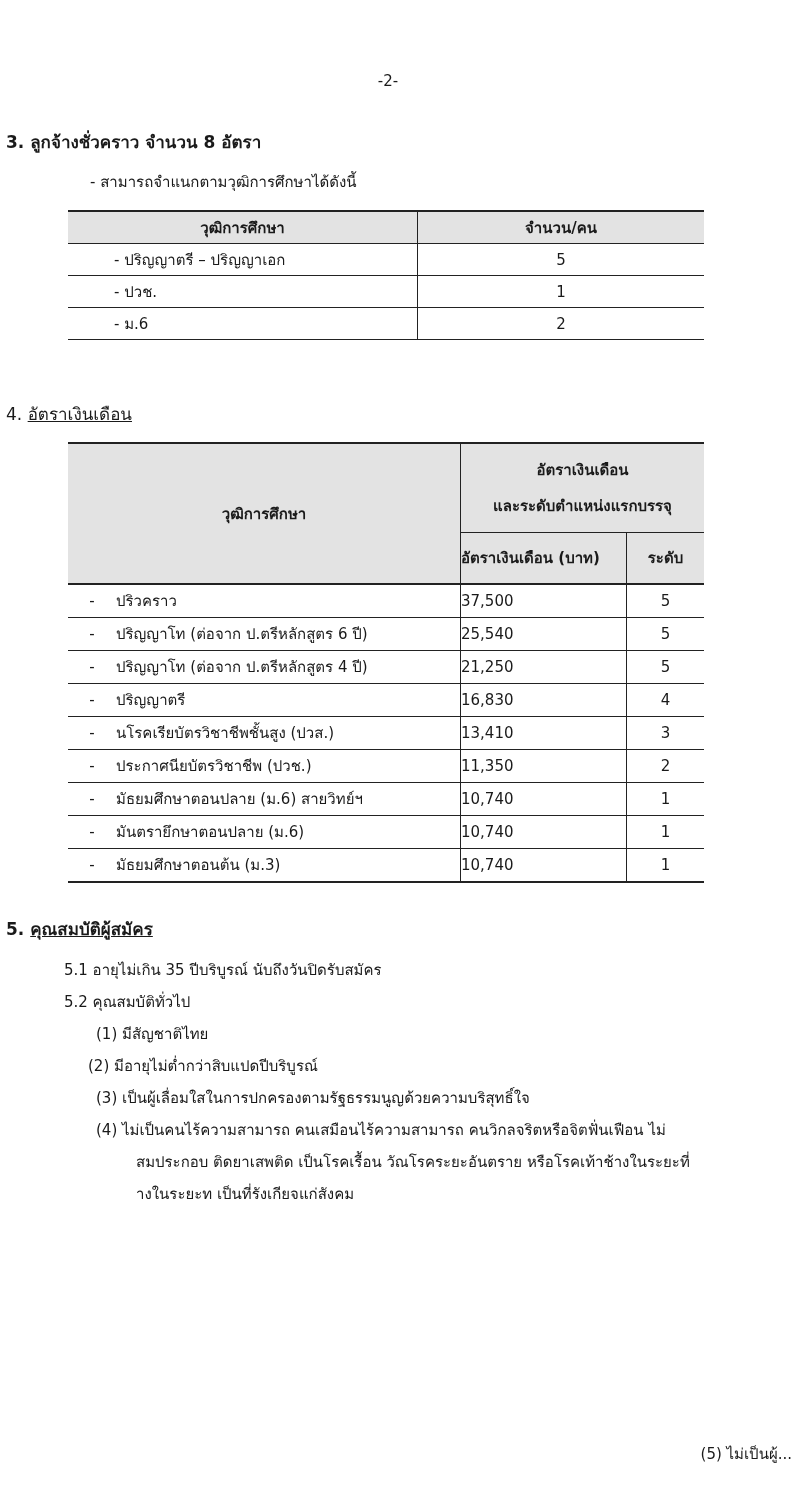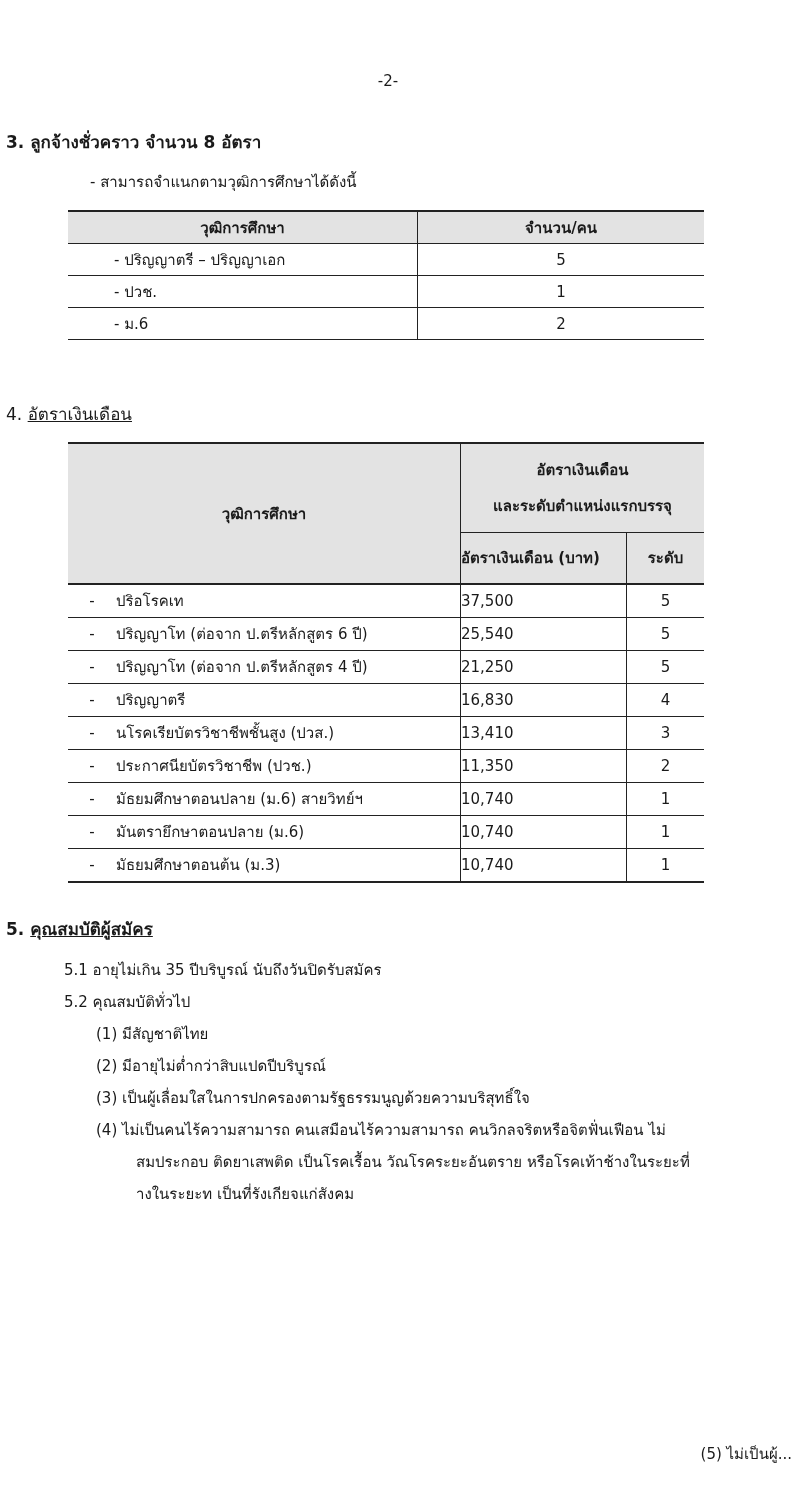--- a/index.html
+++ b/index.html
@@ -38,21 +38,21 @@
     .t2 tr:last-child td { border-bottom: 2px solid #222; }
     .t2 td.dash { width: 48px; text-align: center; }
     .t2 td.name { width: 344px; border-right: 1.5px solid #222; }
     .t2 td.sal { text-align: left; border-right: 1.5px solid #222; }
     .t2 td.lvl { text-align: center; }
 
     .q { font-size: 15px; }
     .q51 { left: 64px; top: 958px; }
     .q52 { left: 64px; top: 990px; }
     .q1 { left: 96px; top: 1022px; }
-    .q2 { left: 96px; top: 1054px; }
+    .q2 { left: 88px; top: 1054px; }
     .q3 { left: 96px; top: 1086px; }
     .q4 { left: 96px; top: 1118px; }
     .q4b { left: 136px; top: 1150px; }
     .q4c { left: 136px; top: 1182px; }
     .cont { right: 8px; top: 1410px; font-size: 15px; margin-top: 32px; }
   </style>
 </head>
 <body>
 
 <div class="abs page-num">-2-</div>
@@ -94,21 +94,21 @@
       <div>อัตราเงินเดือน</div>
       <div>และระดับตำแหน่งแรกบรรจุ</div>
     </th>
   </tr>
   <tr>
     <th class="hsal">อัตราเงินเดือน (บาท)</th>
     <th class="hlvl">ระดับ</th>
   </tr>
   <tr>
     <td class="dash">-</td>
-    <td class="name">ปริอโรคเท</td>
+    <td class="name">ปริวคราว</td>
     <td class="sal">37,500</td>
     <td class="lvl">5</td>
   </tr>
   <tr>
     <td class="dash">-</td>
     <td class="name">ปริญญาโท (ต่อจาก ป.ตรีหลักสูตร 6 ปี)</td>
     <td class="sal">25,540</td>
     <td class="lvl">5</td>
   </tr>
   <tr>

